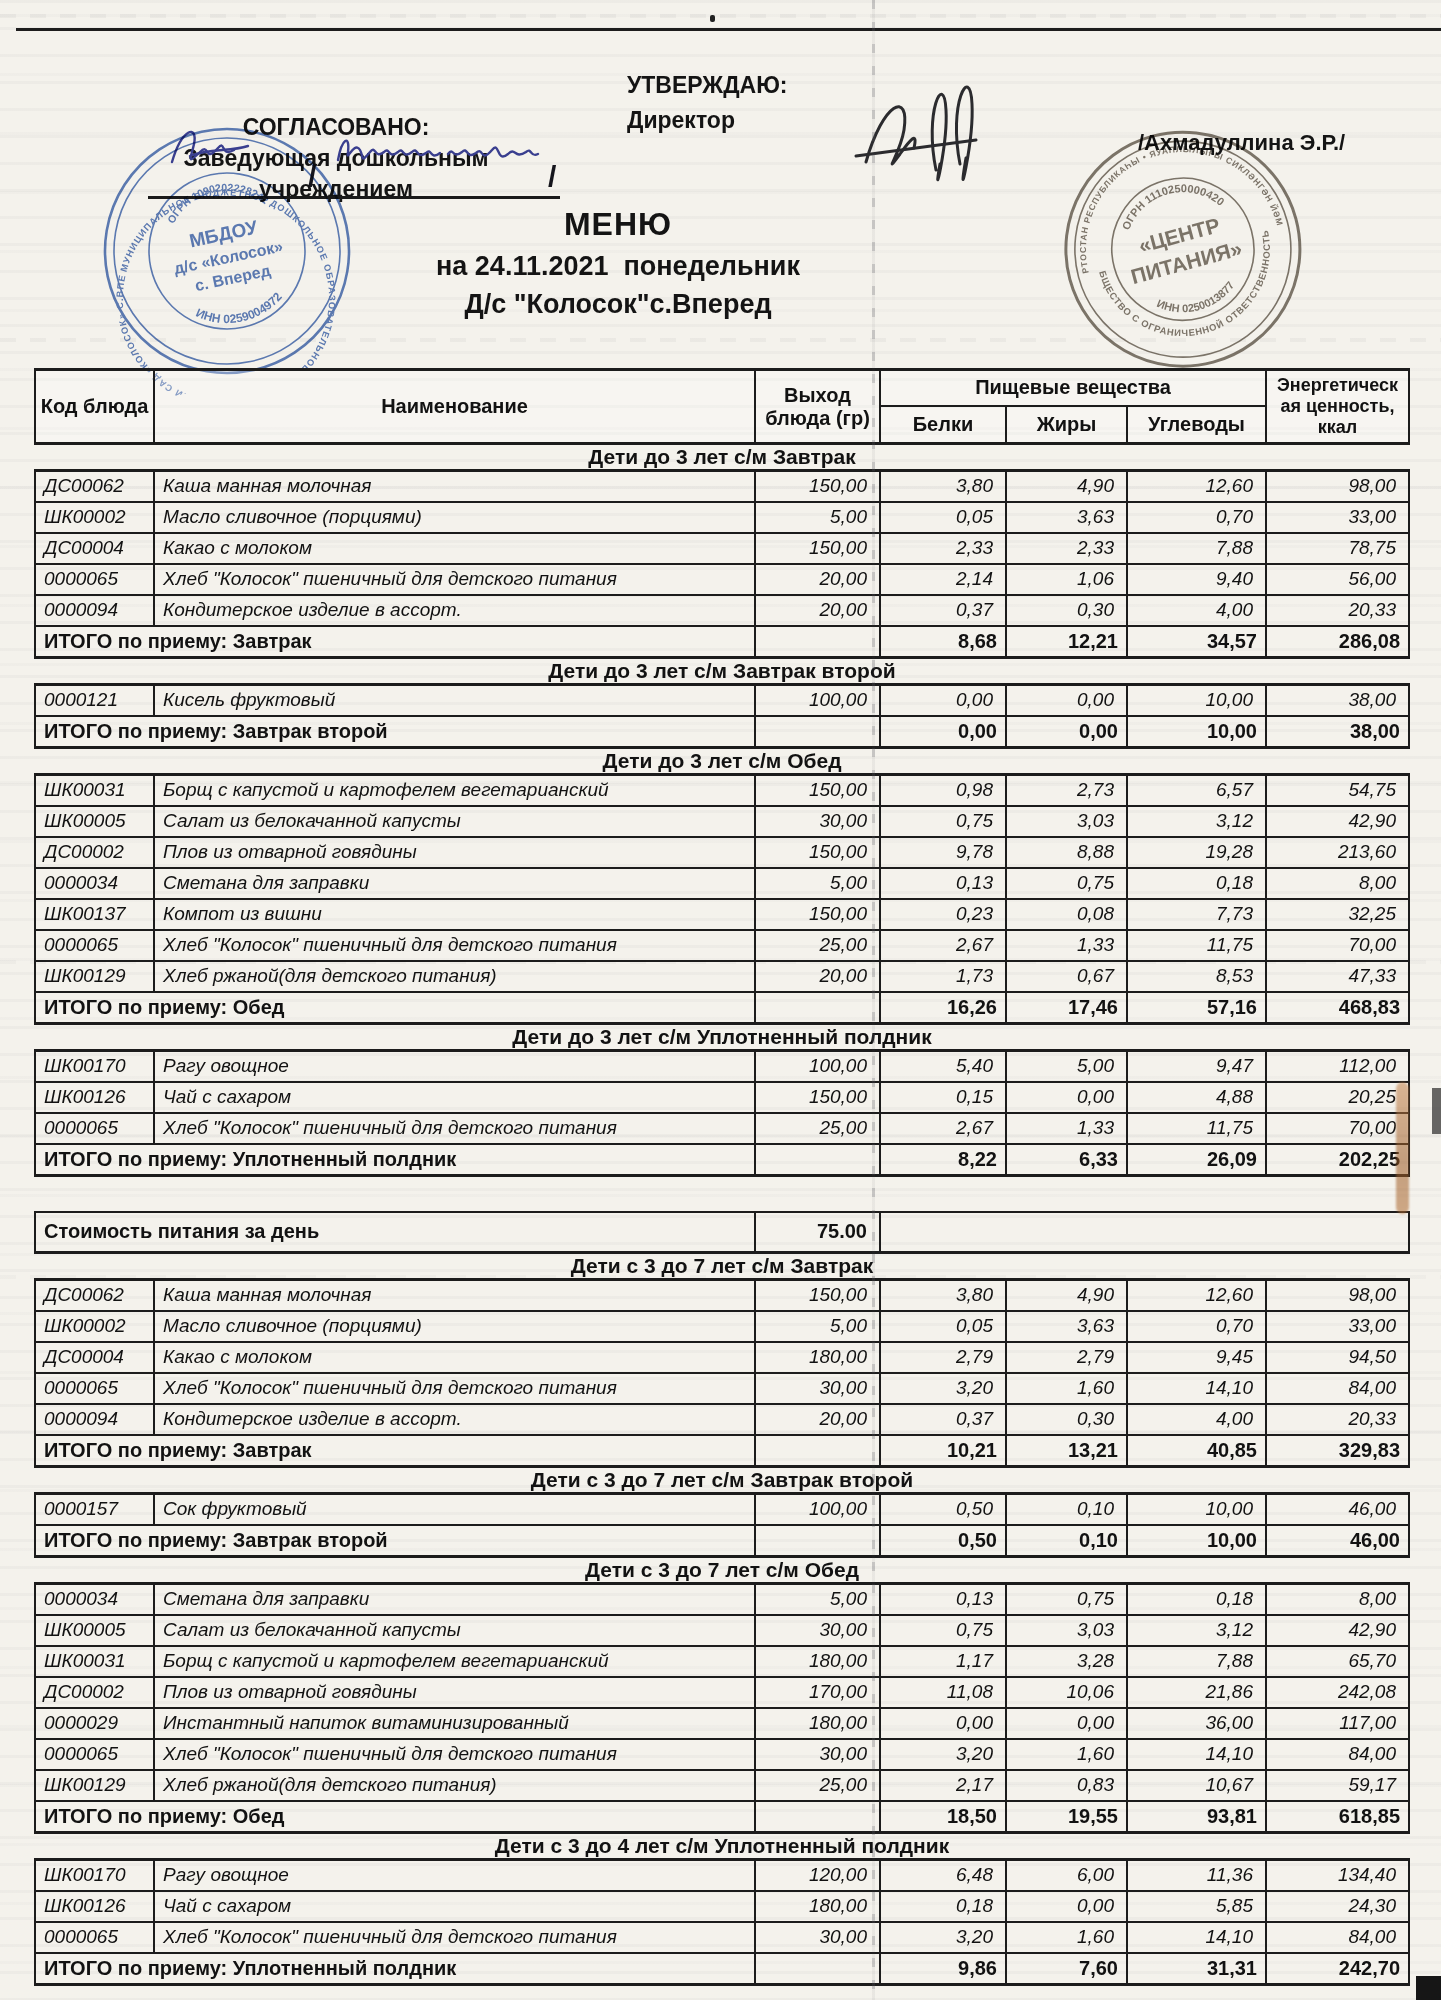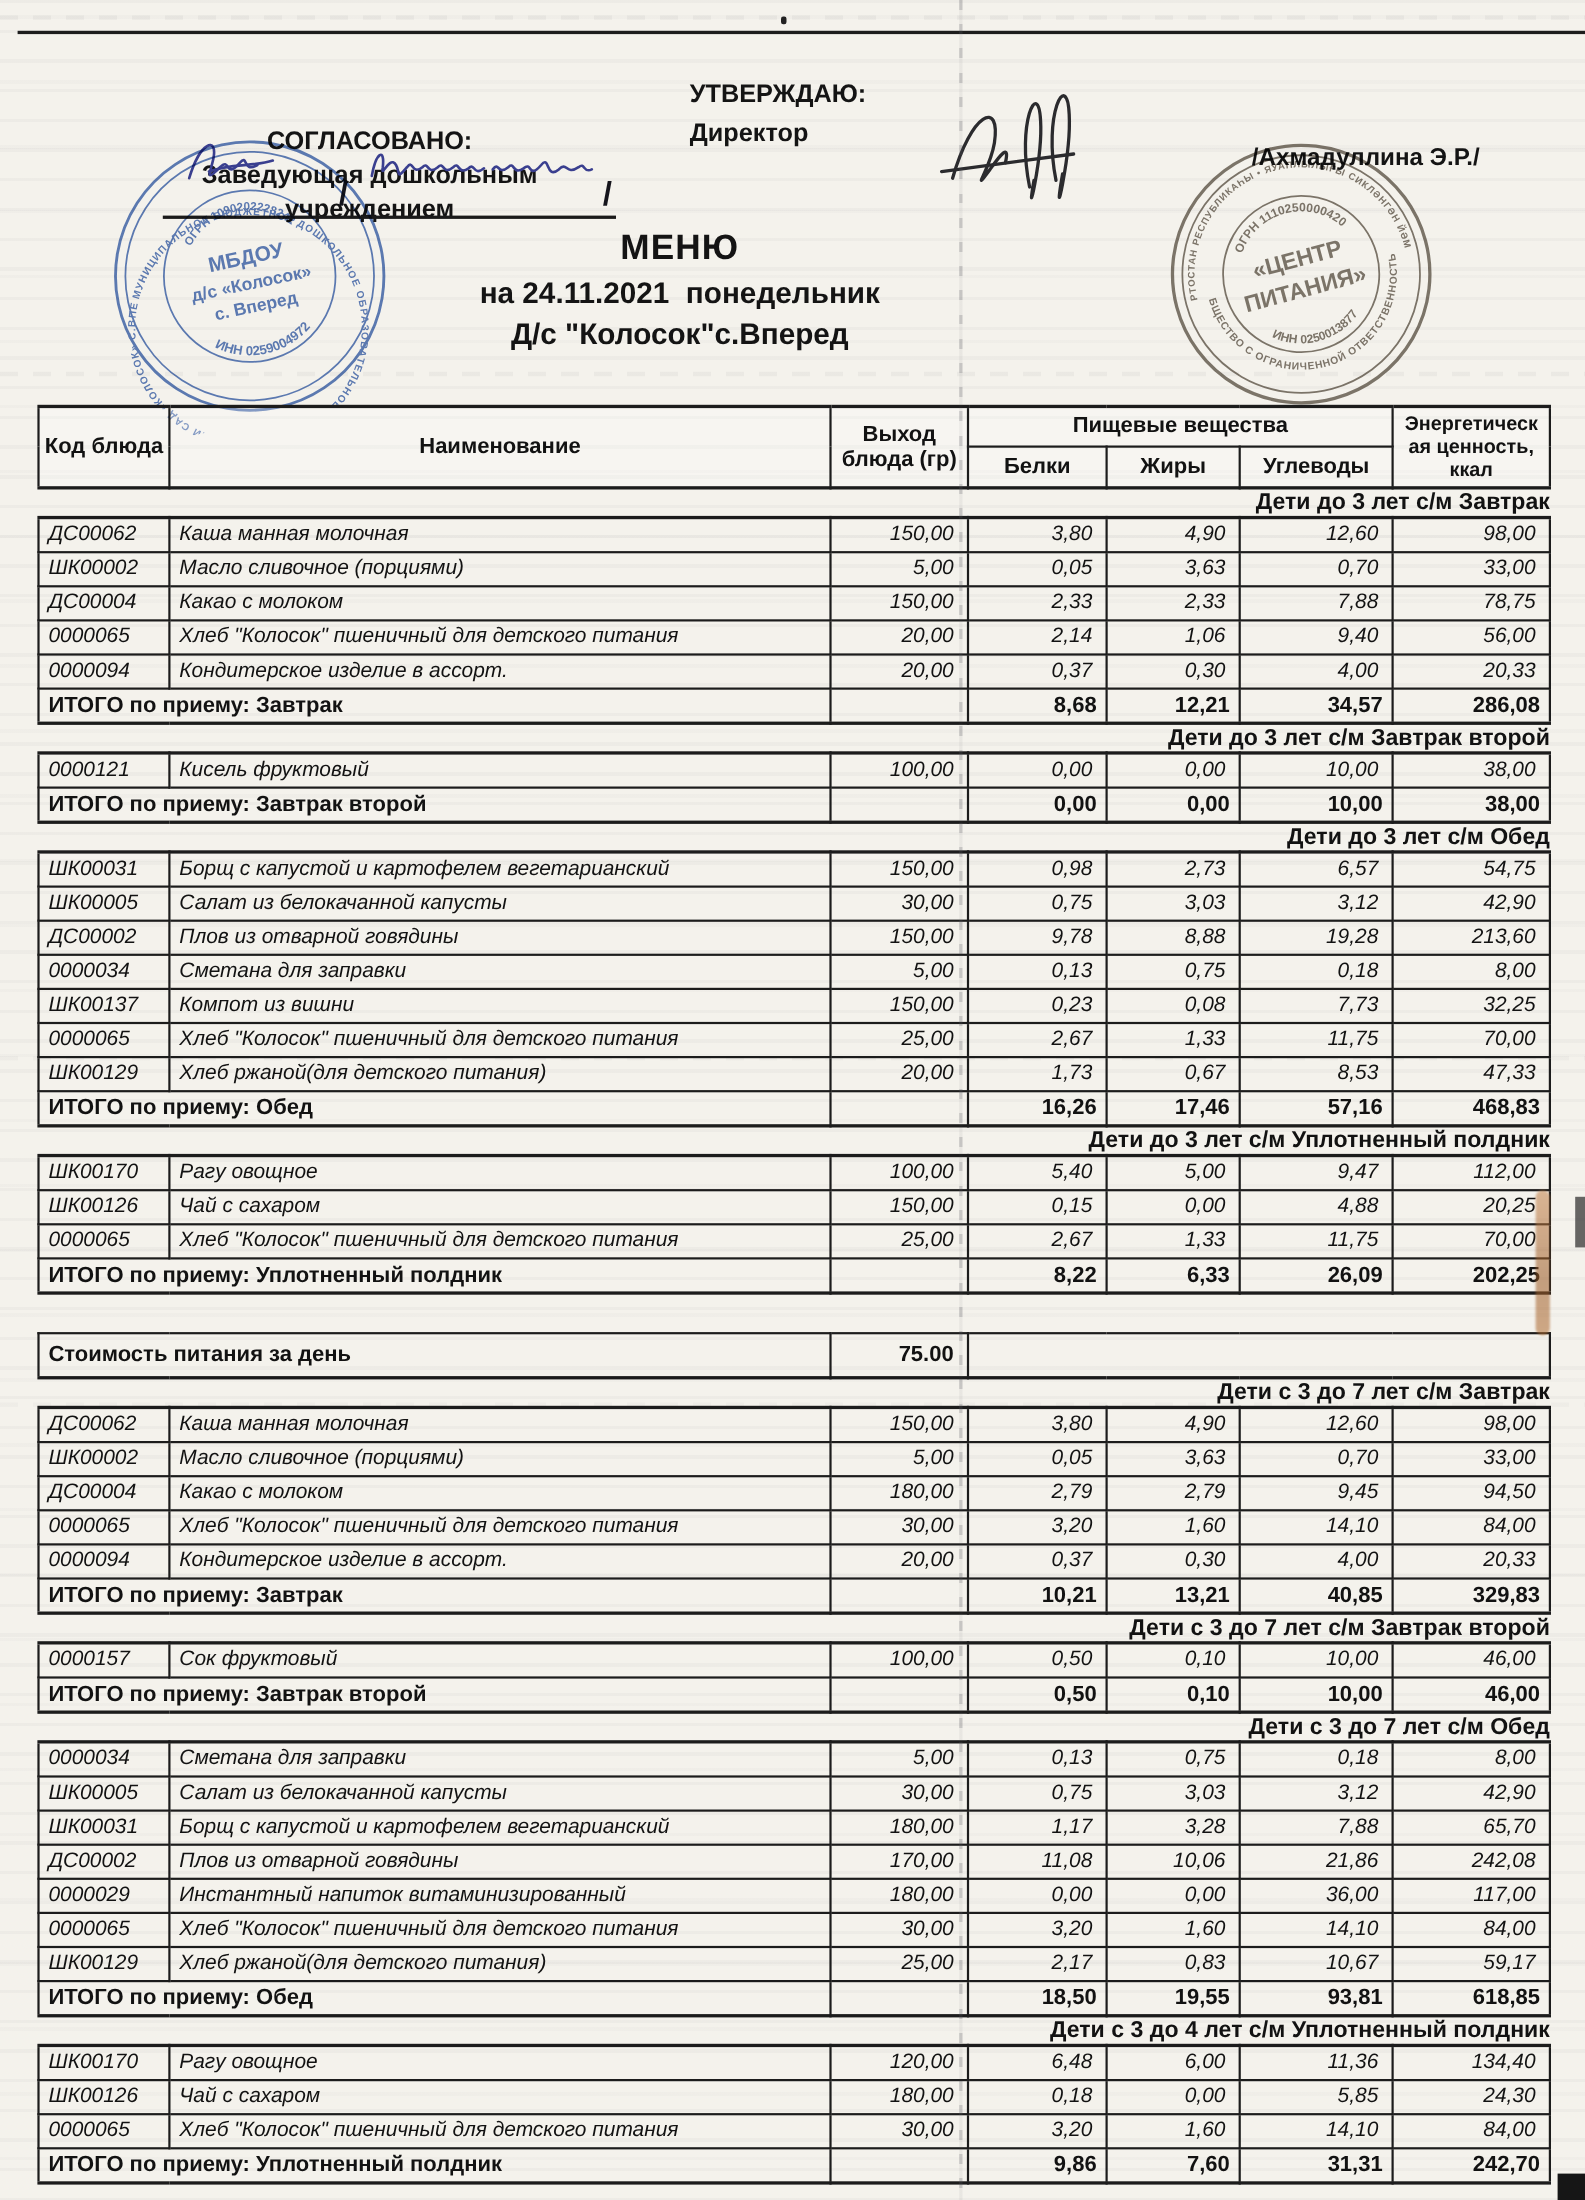--- a/index.html
+++ b/index.html
@@ -43,21 +43,21 @@
   table.menu th{border:2px solid #1c1c1c;font-size:20px;font-weight:bold;text-align:center;
     vertical-align:middle;line-height:1.15;padding:2px 4px;background:rgba(255,255,255,.25);}
   table.menu thead tr:first-child th{border-top:3px solid #1c1c1c;}
   table.menu td{border:2px solid #1c1c1c;padding:1px 8px;vertical-align:middle;overflow:hidden;white-space:nowrap;}
   tr.item{height:31px;font-style:italic;}
   tr.item td.txt{text-align:left;}
   tr.item td.num, td.num{text-align:right;padding-right:12px;}
   tr.item td.out, tr.cost td.out-val{padding-right:12px;}
   tr.band{height:26px;}
   tr.band td{border:none;border-top:3px solid #1c1c1c;border-bottom:3px solid #1c1c1c;
-    font-weight:bold;font-size:21px;text-align:right;padding:0;}
+    font-weight:bold;font-size:21px;text-align:center;padding:0;}
   tr.total{height:32px;font-weight:bold;font-size:20px;}
   tr.total td:first-child{text-align:left;}
   tr.total{border-bottom:3px solid #1c1c1c;}
   tr.spacer{height:36px;}
   tr.spacer td{border:none;}
   tr.cost{height:41px;font-weight:bold;font-size:20px;}
   tr.cost td.out-val{text-align:right;}
 </style>
 </head>
 <body>

